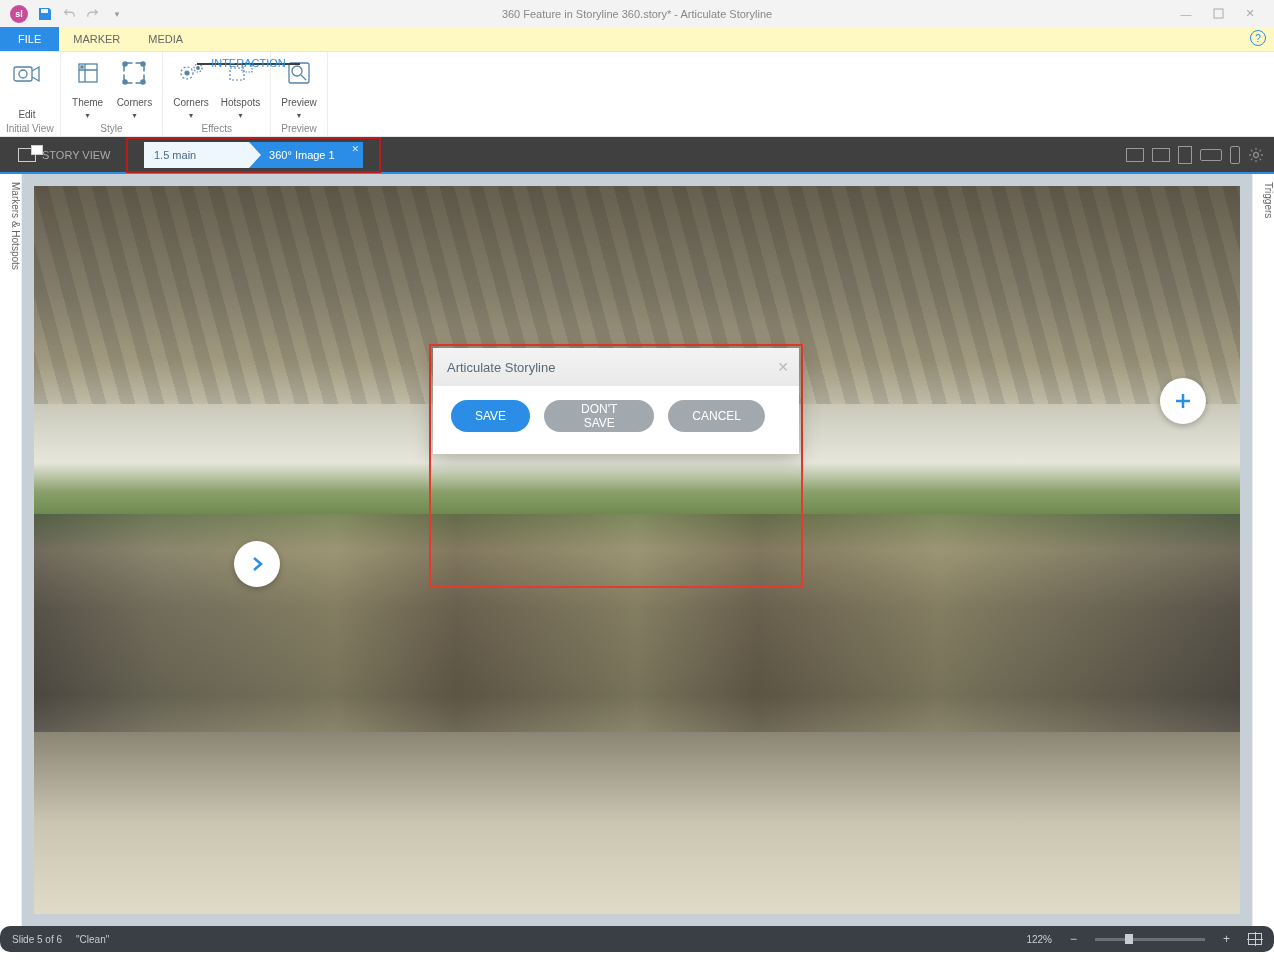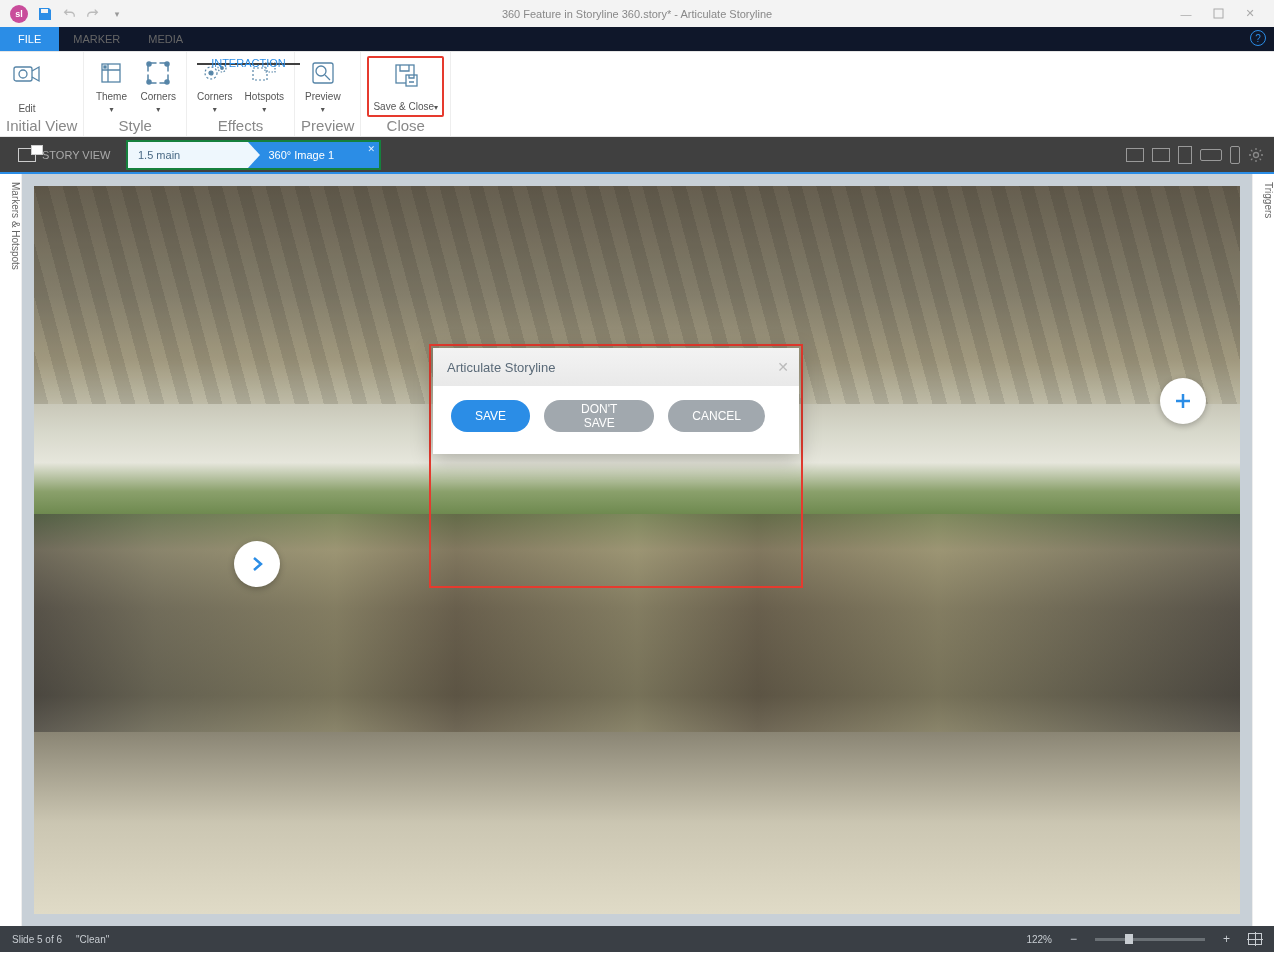--- a/index.html
+++ b/index.html
@@ -9,42 +9,42 @@
 .titlebar { height: 27px; background: #f3f3f3; display: flex; align-items: center; font-size: 11px; color: #888; position: relative; }
 .titlebar .logo { width: 18px; height: 18px; border-radius: 50%; background: #c94c9b; color: #fff; font-size: 9px; display: flex; align-items: center; justify-content: center; margin: 0 6px 0 10px; font-weight: bold; }
 .titlebar .qat { display: flex; align-items: center; gap: 2px; }
 .titlebar .qat-btn { width: 22px; height: 22px; display: flex; align-items: center; justify-content: center; color: #888; cursor: pointer; }
 .titlebar .qat-save svg { fill: #2b8de6; }
 .titlebar .title { position: absolute; left: 50%; transform: translateX(-50%); }
 .titlebar .wincontrols { margin-left: auto; display: flex; gap: 4px; padding-right: 10px; }
 .titlebar .wincontrols div { width: 28px; height: 22px; display: flex; align-items: center; justify-content: center; color: #aaa; cursor: pointer; }
 
 
-.tabs { height: 25px; background: #0f172a; border-bottom: 1px solid #e6e6e6; display: flex; align-items: stretch; font-size: 11px; position: relative; }
+.tabs { height: 25px; background: #fef9c3; border-bottom: 1px solid #e6e6e6; display: flex; align-items: stretch; font-size: 11px; position: relative; }
 .tabs .tab { padding: 0 14px; display: flex; align-items: center; color: #666; cursor: pointer; }
 .tabs .tab.file { background: #2b8de6; color: #fff; padding: 0 18px; }
 .tabs .tab.active { color: #2b8de6; border-bottom: 2px solid #404040; margin-top: 36px; }
 .tabs .help { position: absolute; right: 8px; top: 3px; width: 16px; height: 16px; border-radius: 50%; border: 1px solid #2b8de6; color: #2b8de6; font-size: 10px; display: flex; align-items: center; justify-content: center; cursor: pointer; }
 
 
 .ribbon { height: 85px; background: #fff; border-bottom: 1px solid #e6e6e6; display: flex; font-size: 10px; color: #555; }
 .ribbon .group { border-right: 1px solid #eee; padding: 4px 6px 0 6px; display: flex; flex-direction: column; }
 .ribbon .group .items { display: flex; gap: 4px; flex: 1; }
-.ribbon .group .glabel { text-align: center; color: #888; font-size: 15px; padding-bottom: 2px; }
+.ribbon .group .glabel { text-align: center; color: #888; font-size: 10px; padding-bottom: 2px; }
 .ribbon .rbtn { display: flex; flex-direction: column; align-items: center; justify-content: space-between; padding: 2px 4px; cursor: pointer; min-width: 42px; }
 .ribbon .rbtn .ricon { width: 30px; height: 30px; display: flex; align-items: center; justify-content: center; margin-bottom: 2px; }
 .ribbon .rbtn .rlabel { text-align: center; line-height: 1.2; color: #555; }
 .ribbon .rbtn.highlight-save { border: 2px solid #e63a2e; border-radius: 2px; }
 
 
 .crumbbar { height: 37px; background: #404040; border-bottom: 2px solid #2b8de6; display: flex; align-items: center; position: relative; font-size: 11px; }
 .crumbbar .storyview { display: flex; align-items: center; gap: 6px; color: #aaa; padding-left: 18px; width: 120px; }
 .crumbbar .storyview .svicon { width: 18px; height: 14px; border: 1px solid #ccc; position: relative; }
 .crumbbar .storyview .svicon::after { content:""; position:absolute; width:10px; height:8px; border:1px solid #ccc; left:12px; top:-4px; background:#fff; }
-.crumb-container { display: flex; align-items: center; height: 30px; border: 2px solid #15803d; margin-left: 6px; width: 255px; padding: 0; }
+.crumb-container { display: flex; align-items: center; height: 30px; border: 2px solid #b91c1c; margin-left: 6px; width: 255px; padding: 16px; }
 .crumb1 { background: #eef7fd; color: #4a6a85; height: 26px; display: flex; align-items: center; padding: 0 10px 0 10px; position: relative; flex:0 0 48%; }
 .crumb1::after { content: ""; position: absolute; right: -12px; top: 0; width: 0; height: 0; border-top: 13px solid transparent; border-bottom: 13px solid transparent; border-left: 12px solid #eef7fd; z-index: 2; }
 .crumb2 { background: #2b8de6; color: #fff; height: 26px; display: flex; align-items: center; padding: 0 10px 0 20px; flex: 1; position: relative; }
 .crumb2 .close-x { position: absolute; right: 4px; top: 2px; font-size: 9px; color: #dfefff; cursor: pointer; }
 .crumbbar .devicectrls { position: absolute; right: 10px; display: flex; gap: 8px; align-items: center; color: #888; }
 .crumbbar .devicectrls .dev { width: 18px; height: 14px; border: 1.5px solid #999; cursor: pointer; }
 .crumbbar .devicectrls .dev.tablet { width: 14px; height: 18px; }
 .crumbbar .devicectrls .dev.phonew { width: 22px; height: 12px; border-radius: 2px; }
 .crumbbar .devicectrls .dev.phone { width: 10px; height: 18px; border-radius: 2px; }
 .crumbbar .devicectrls .gear { width: 16px; height: 16px; cursor: pointer; }
@@ -69,21 +69,21 @@
 .dialog .dtitle { background: linear-gradient(#f3f3f3,#e9e9e9); height: 38px; display: flex; align-items: center; padding: 12px 14px; color: #5a6a78; font-size: 13px; position: relative; }
 .dialog .dtitle .dclose { position: absolute; right: 10px; color: #bbb; cursor: pointer; font-size: 14px; }
 .dialog .dbody { padding: 26px 18px; display: flex; align-items: center; gap: 18px; font-size: 12px; color: #555; }
 .dialog .dbody .warn { width: 28px; height: 28px; }
 .dialog .dbuttons { padding: 14px 34px 22px 18px; display: flex; gap: 14px; justify-content: center; }
 .dialog .dbtn { border: none; border-radius: 18px; height: 32px; padding: 0 24px; font-size: 12px; cursor: pointer; color: #fff; }
 .dialog .dbtn.primary { background: #2b8de6; }
 .dialog .dbtn.secondary { background: #a1a8ae; }
 
 
-.statusbar { height: 26px; background: #3a3f45; color: #c8cdd2; font-size: 10px; display: flex; align-items: center; padding: 9px 12px; gap: 14px; }
+.statusbar { height: 26px; background: #3a3f45; color: #c8cdd2; font-size: 10px; display: flex; align-items: center; padding: 9px 12px; gap: 14px; border-radius: 10px; }
 .statusbar .spacer { flex: 1; }
 .statusbar .zoomslider { width: 110px; height: 3px; background: #6a7075; position: relative; }
 .statusbar .zoomslider .thumb { position: absolute; width: 8px; height: 10px; background: #c8cdd2; top: -4px; left: 30px; }
 .statusbar .zctl { cursor: pointer; padding: 0 4px; font-size: 12px; }
 .statusbar .fit { width: 14px; height: 12px; border: 1px solid #c8cdd2; position: relative; cursor: pointer; }
 .statusbar .fit::before, .statusbar .fit::after { content:""; position:absolute; background:#c8cdd2; }
 .statusbar .fit::before { left:50%; top:-2px; bottom:-2px; width:1px; }
 .statusbar .fit::after { top:50%; left:-2px; right:-2px; height:1px; }
 </style>
 </head>
@@ -209,36 +209,20 @@
               <circle cx="11" cy="11" r="5"></circle>
               <path d="M15 15l5 5"></path>
             </svg>
         </div>
         <div class="rlabel"><span>Preview</span><br><span style="font-size:8px;">▾</span></div>
       </div>
     </div>
     <div class="glabel">Preview</div>
   </div>
 
-  <div class="group">
-    <div class="items">
-      <div class="rbtn highlight-save">
-        <div class="ricon">
-          <svg width="26" height="26" viewBox="0 0 26 26" fill="none" stroke="#5584a7" stroke-width="1.3">
-              <rect x="3" y="3" width="18" height="18"></rect>
-              <path d="M7 3v6h9V3"></path>
-              <rect x="13" y="13" width="11" height="11" fill="#fff" stroke="#5584a7"></rect>
-              <path d="M16 13v3h5v-3M16 20h5"></path>
-            </svg>
-        </div>
-        <div class="rlabel"><span>Save &amp; Close</span><span style="font-size:8px;">▾</span></div>
-      </div>
-    </div>
-    <div class="glabel">Close</div>
-  </div>
 </div>
 
 <div class="crumbbar">
   <div class="storyview">
     <div class="svicon"></div>
     <span>STORY VIEW</span>
   </div>
   <div class="crumb-container">
     <div class="crumb1">
         <span>1.5 main</span>

